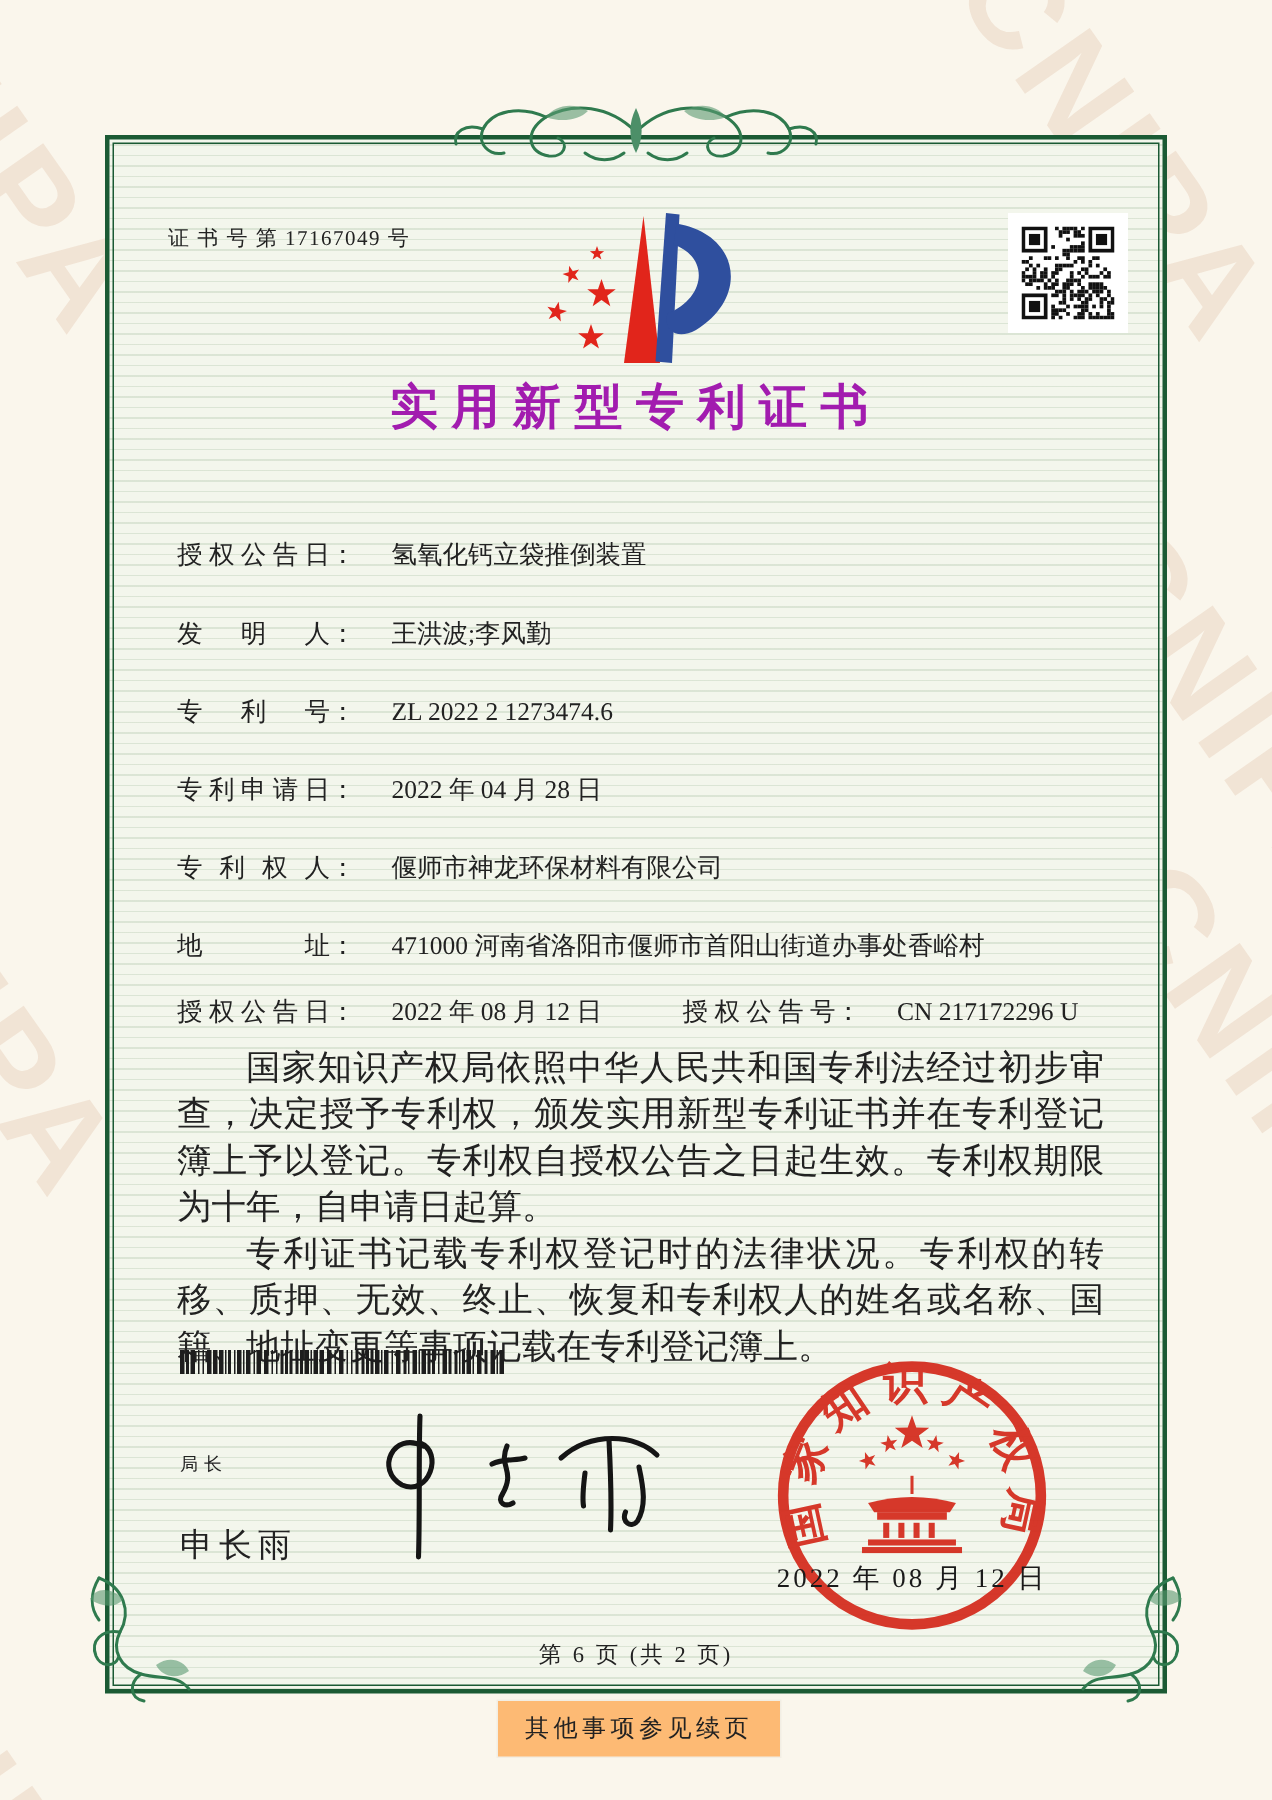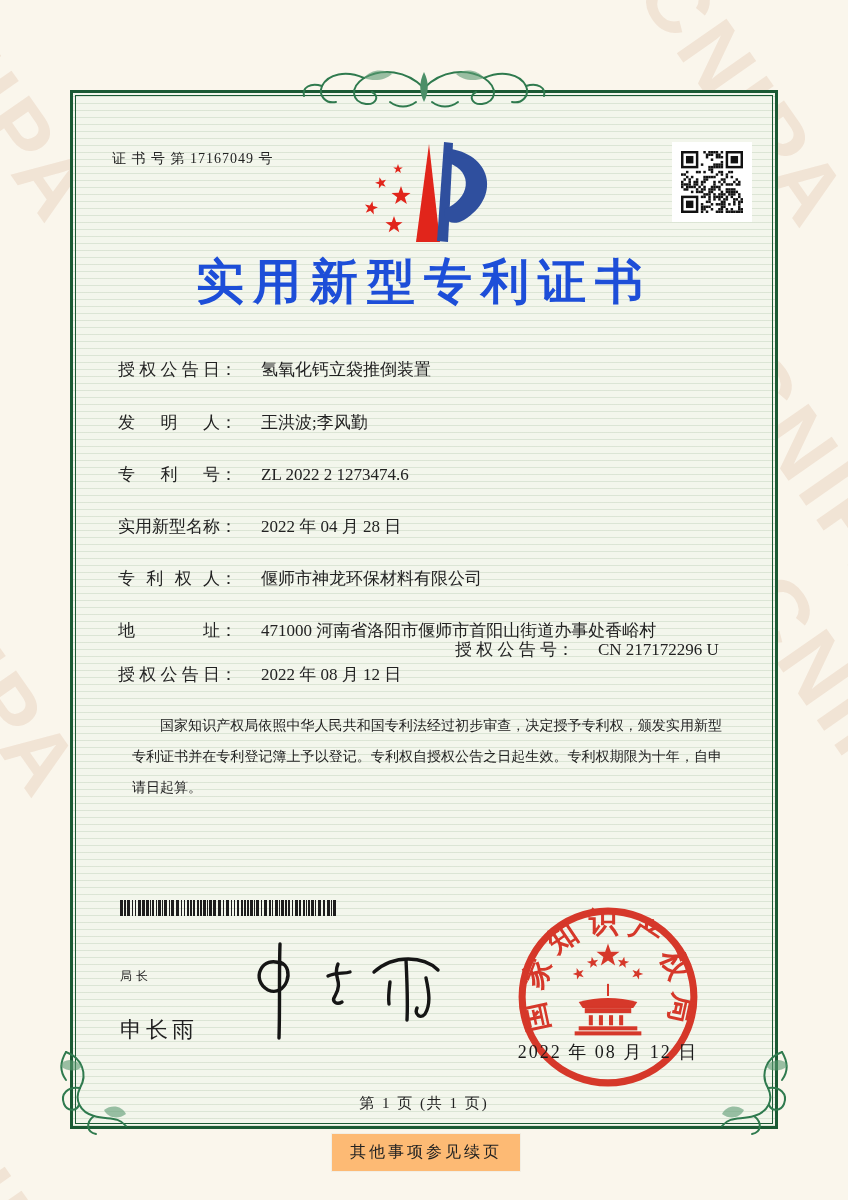--- a/index.html
+++ b/index.html
@@ -26,27 +26,27 @@
         rgba(0,0,0,0) 1px, rgba(0,0,0,0) 7px),
       #f3f6ec;
   }
   .frame-inner{
     position:absolute;inset:2px;border:1px solid #1b5a34;
   }
   .abs{position:absolute;}
   .cert-no{left:112px;top:150px;font-size:14px;letter-spacing:1px;z-index:2;}
   .title{
     left:0;right:0;top:250px;text-align:center;z-index:2;
-    font-size:48px;font-weight:700;letter-spacing:9px;color:#1d4ed8;
+    font-size:32px;font-weight:700;letter-spacing:9px;color:#a21caf;
   }
   .row{left:118px;font-size:17px;z-index:2;white-space:nowrap;}
   .lab{display:inline-block;width:102px;text-align:justify;text-align-last:justify;}
   .val{margin-left:24px;}
   .paras{left:118px;top:696px;width:618px;z-index:2;}
-  .paras p{margin:14px;font-size:14px;line-height:31px;text-indent:2em;text-align:justify;}
+  .paras p{margin:0;font-size:23px;line-height:31px;text-indent:2em;text-align:justify;}
   .qr-box{left:672px;top:142px;width:80px;height:80px;background:#fff;z-index:2;
     display:flex;align-items:center;justify-content:center;}
   .logo{left:350px;top:136px;z-index:2;}
   .barcode{left:120px;top:900px;z-index:2;}
   .sig-title{left:120px;top:968px;font-size:12px;letter-spacing:4px;z-index:2;}
   .sig-name{left:120px;top:1015px;font-size:22px;letter-spacing:4px;z-index:2;}
   .signature{left:238px;top:938px;z-index:3;}
   .seal{left:512px;top:901px;z-index:3;opacity:.93;}
   .seal-date{left:512px;top:1040px;width:192px;text-align:center;z-index:4;
     font-size:18px;letter-spacing:2px;color:#1a1a1a;}
@@ -354,37 +354,38 @@
 <div class="abs row" style="top:358px">
   <span class="lab">授权公告日</span><span>：</span><span class="val">氢氧化钙立袋推倒装置</span>
 </div>
 <div class="abs row" style="top:411px">
   <span class="lab">发明人</span><span>：</span><span class="val">王洪波;李风勤</span>
 </div>
 <div class="abs row" style="top:463px">
   <span class="lab">专利号</span><span>：</span><span class="val">ZL 2022 2 1273474.6</span>
 </div>
 <div class="abs row" style="top:515px">
-  <span class="lab">实用新型名称</span><span>：</span><span class="val">2022 年 04 月 28 日</span>
+  <span class="lab">专利申请日</span><span>：</span><span class="val">2022 年 04 月 28 日</span>
 </div>
 <div class="abs row" style="top:567px">
   <span class="lab">专利权人</span><span>：</span><span class="val">偃师市神龙环保材料有限公司</span>
 </div>
 <div class="abs row" style="top:619px">
   <span class="lab">地址</span><span>：</span><span class="val">471000 河南省洛阳市偃师市首阳山街道办事处香峪村</span>
 </div>
 <div class="abs row" style="top:663px">
   <span class="lab">授权公告日</span><span>：</span><span class="val">2022 年 08 月 12 日</span>
 </div>
-<div class="abs row" style="left:455px;top:638px">
+<div class="abs row" style="left:455px;top:663px">
   <span class="lab">授权公告号</span><span>：</span><span class="val">CN 217172296 U</span>
 </div>
 
 <div class="abs paras">
   <p>国家知识产权局依照中华人民共和国专利法经过初步审查，决定授予专利权，颁发实用新型专利证书并在专利登记簿上予以登记。专利权自授权公告之日起生效。专利权期限为十年，自申请日起算。</p>
+  <p>专利证书记载专利权登记时的法律状况。专利权的转移、质押、无效、终止、恢复和专利权人的姓名或名称、国籍、地址变更等事项记载在专利登记簿上。</p>
 </div>
 
 <svg class="abs barcode" width="218" height="16" viewBox="0 0 218 16">
   <g class="bars" fill="#1d1d1d">
       <rect x="0" y="0" width="3" height="16"></rect>
       <rect x="4" y="0" width="2" height="16"></rect>
       <rect x="7" y="0" width="3" height="16"></rect>
       <rect x="12" y="0" width="1" height="16"></rect>
       <rect x="15" y="0" width="1" height="16"></rect>
       <rect x="18" y="0" width="3" height="16"></rect>
@@ -484,14 +485,14 @@
     <rect x="86" y="113" width="4" height="10"></rect>
     <rect x="96" y="113" width="4" height="10"></rect>
     <rect x="106" y="113" width="4" height="10"></rect>
     <rect x="66" y="124" width="58" height="4"></rect>
     <rect x="62" y="129" width="66" height="4"></rect>
     <rect x="94" y="82" width="2" height="12"></rect>
   </g>
 </svg>
 <div class="abs seal-date">2022 年 08 月 12 日</div>
 
-<div class="abs page-no">第 1 页 (共 1 页)</div>
+<div class="abs page-no">第 6 页 (共 2 页)</div>
 <div class="abs note-box">其他事项参见续页</div>
 
 </body></html>

